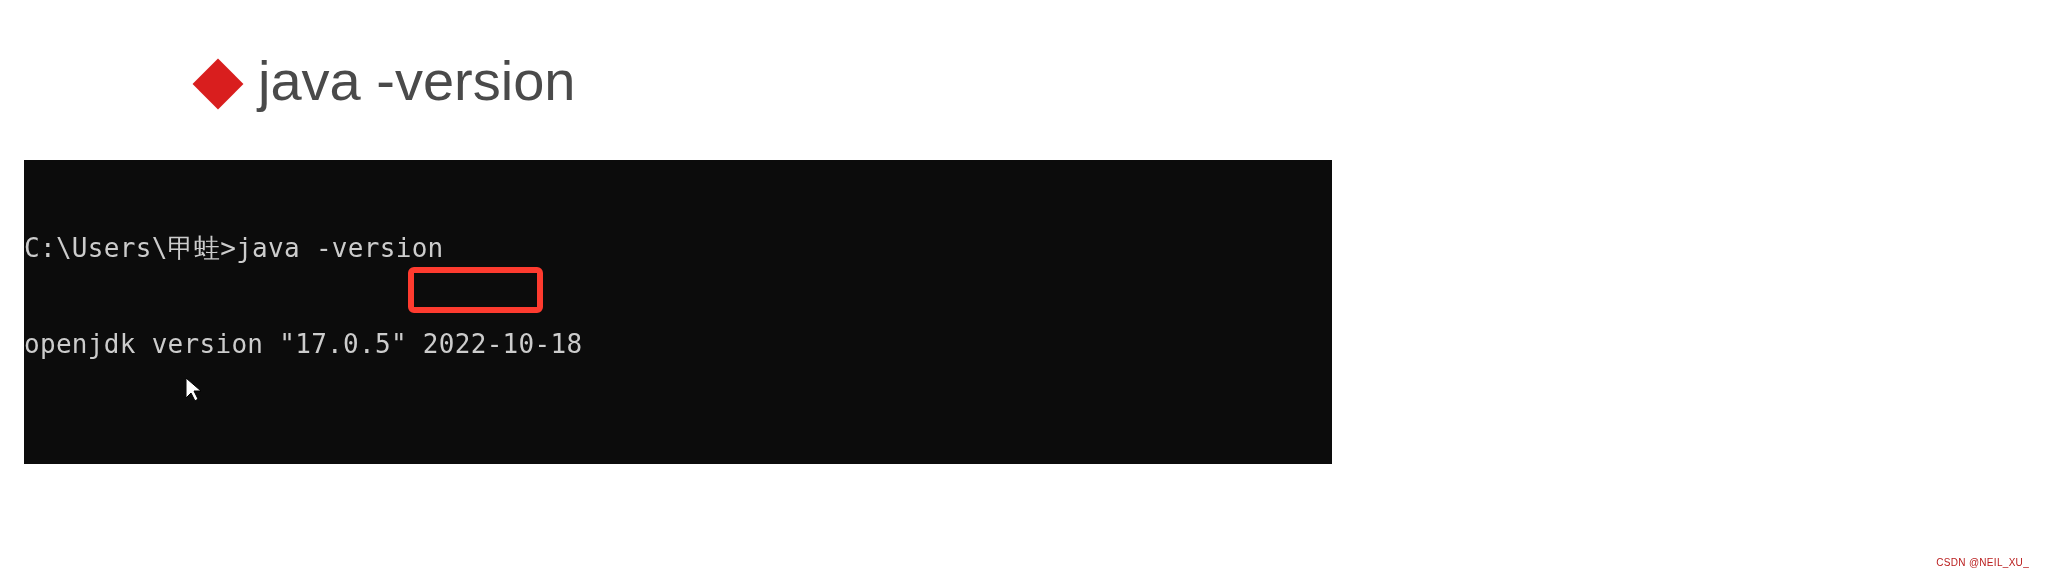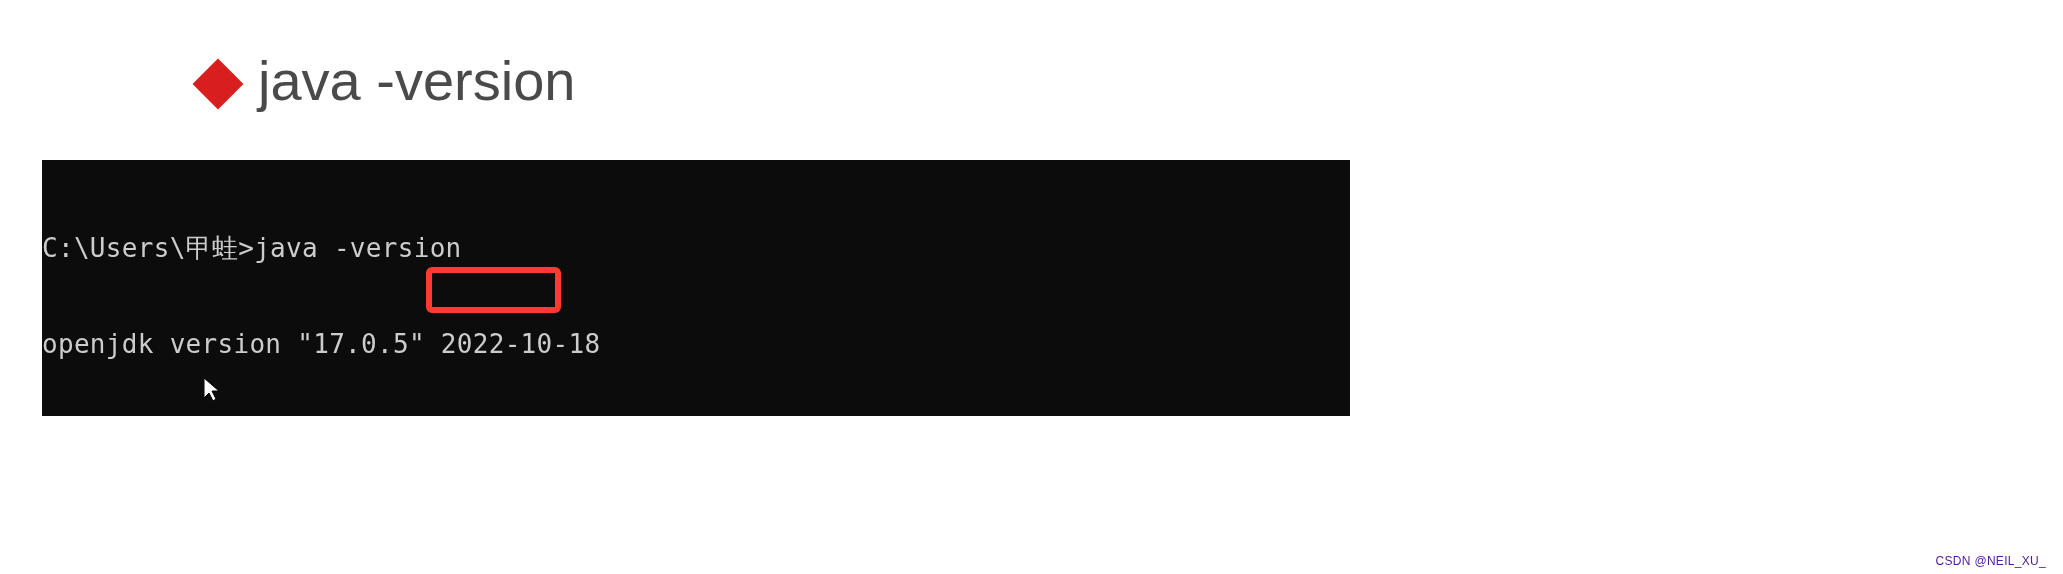--- a/index.html
+++ b/index.html
@@ -32,54 +32,53 @@
     .heading-text {
       font-size: 56px;
       color: #4a4a4a;
       font-weight: 400;
     }
     .terminal {
       position: absolute;
       top: 160px;
       left: 24px;
       width: 1308px;
-      height: 256px;
+      height: 304px;
       background: #0c0c0c;
       color: #cccccc;
       font-family: "NSimSun", "SimSun", "Consolas", monospace;
       font-size: 26px;
       line-height: 32px;
       padding: 8px 8px 0 0;
       white-space: pre;
       overflow: hidden;
       position: absolute;
-      margin-left: 18px;
     }
     .terminal-line {
       display: block;
       letter-spacing: 0.3px;
     }
     .highlight-box {
       position: absolute;
       border: 6px solid #ff3b2f;
       border-radius: 6px;
       pointer-events: none;
     }
     .cursor-pointer {
       position: absolute;
       top: 218px;
       left: 162px;
       pointer-events: none;
     }
     .watermark {
       position: absolute;
       bottom: 6px;
-      right: 17px;
-      font-size: 12px;
-      color: #4c1d95;
+      right: 34px;
+      font-size: 10px;
+      color: #b91c1c;
       font-family: Arial, sans-serif;
       letter-spacing: 0.3px;
     }
   </style>
 </head>
 <body>
 
 <div class="heading">
   <div class="diamond-icon"></div>
   <span class="heading-text">java -version</span>

